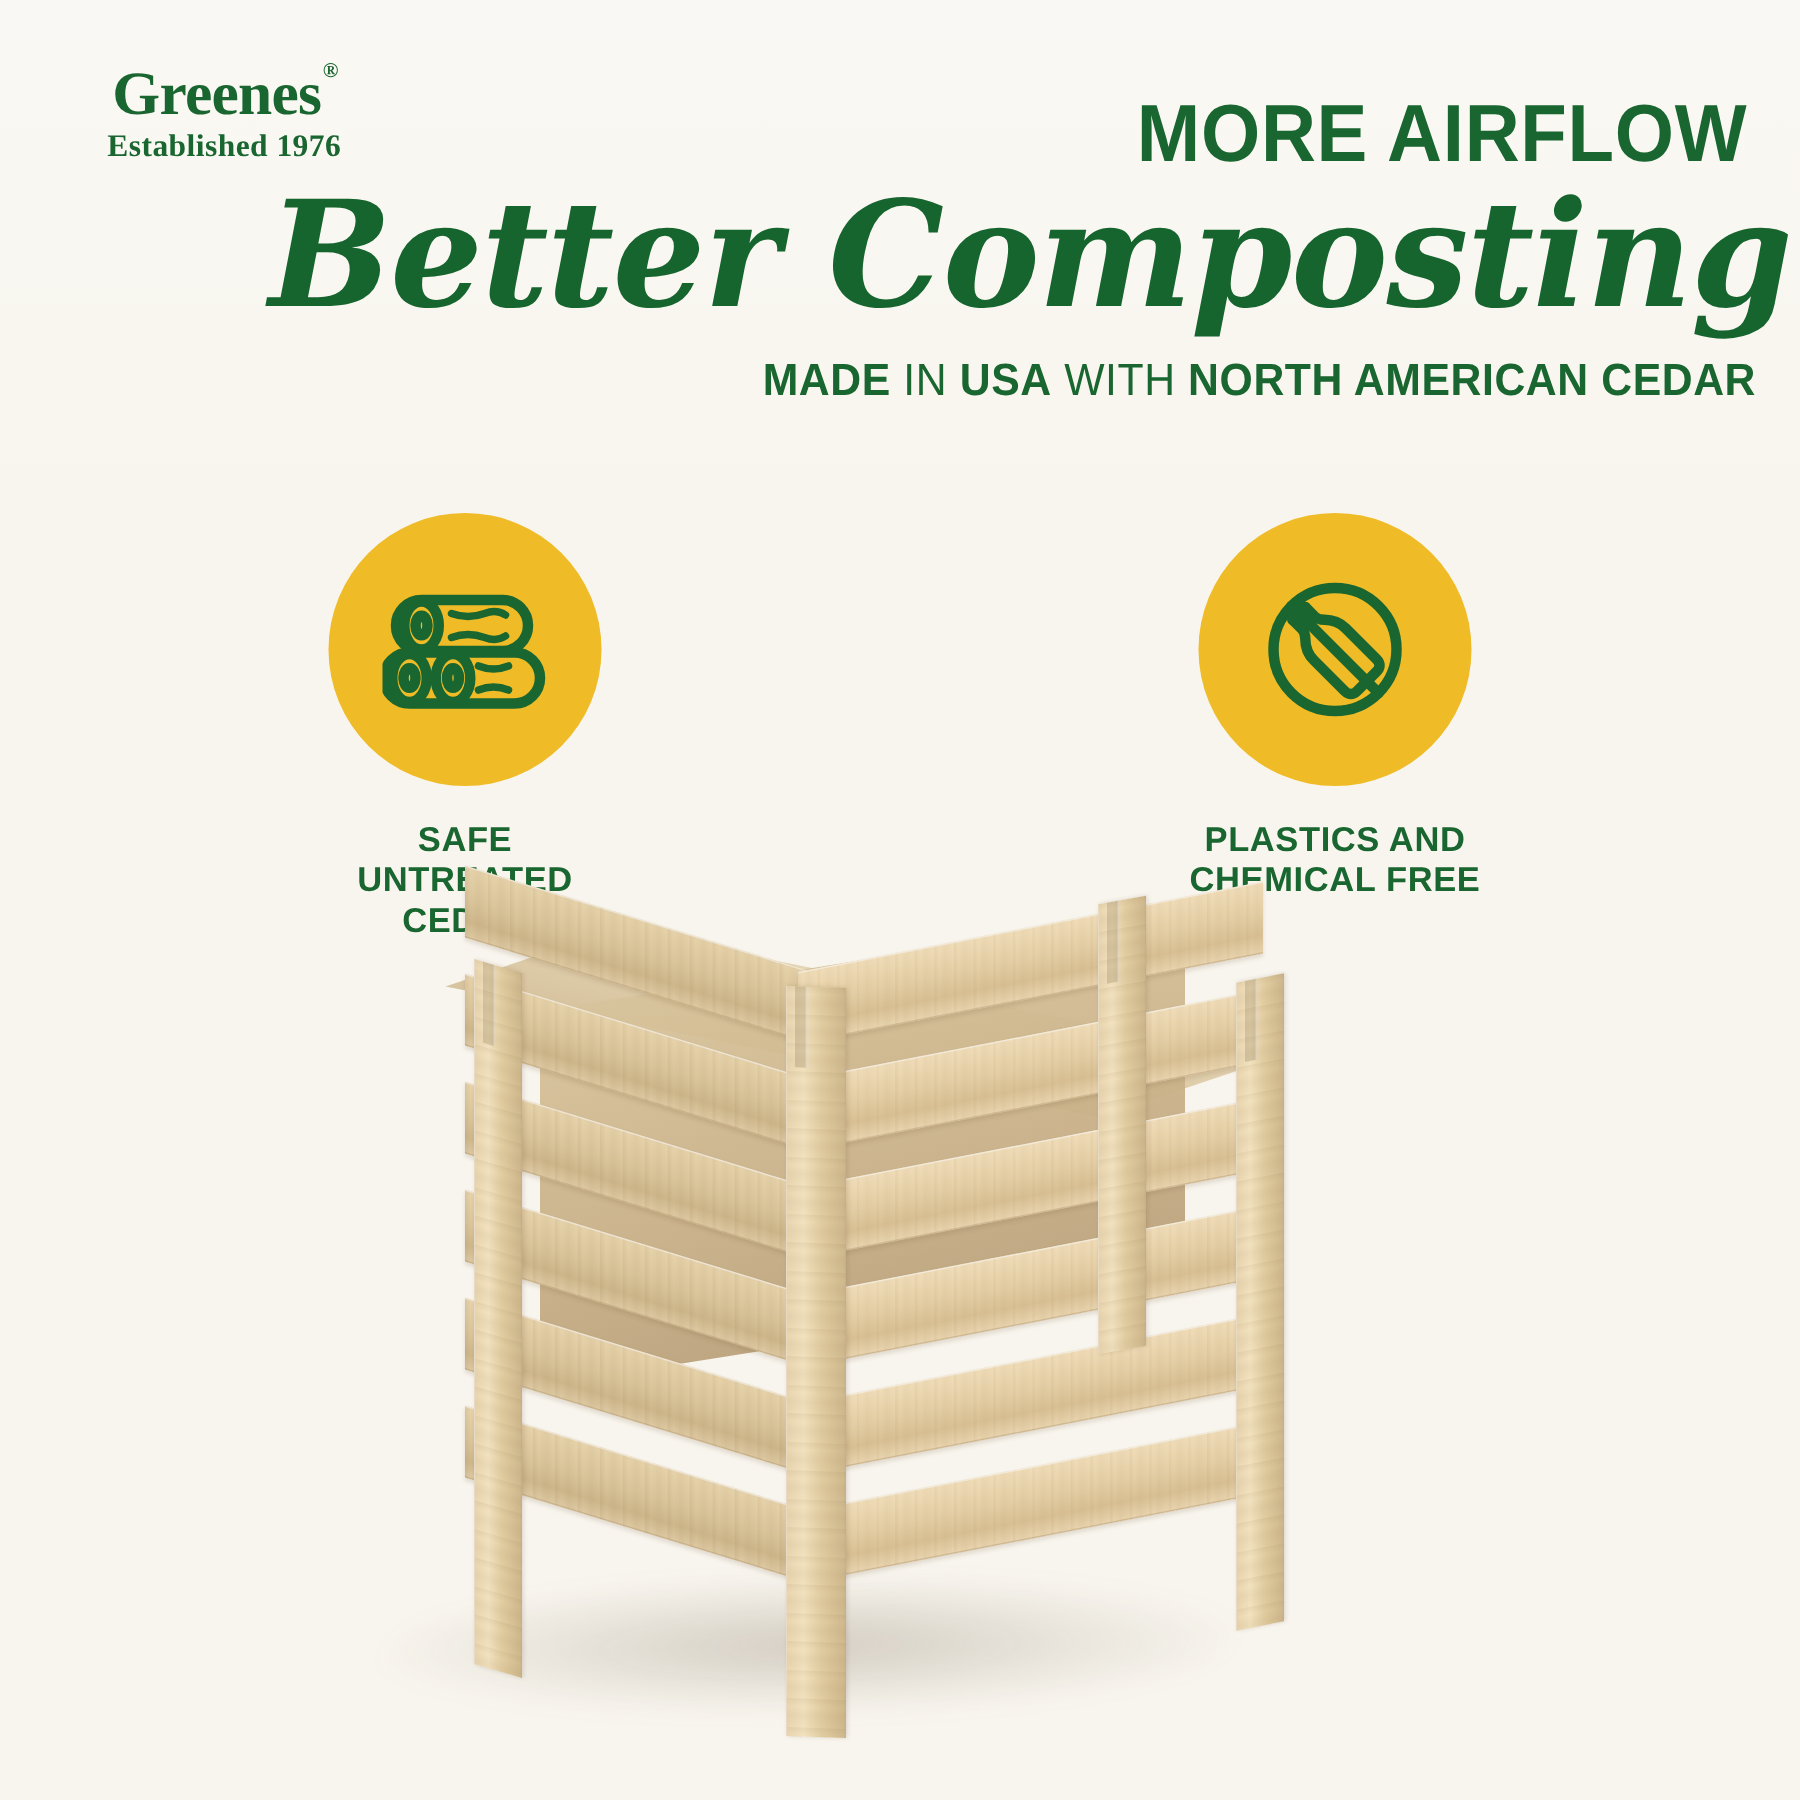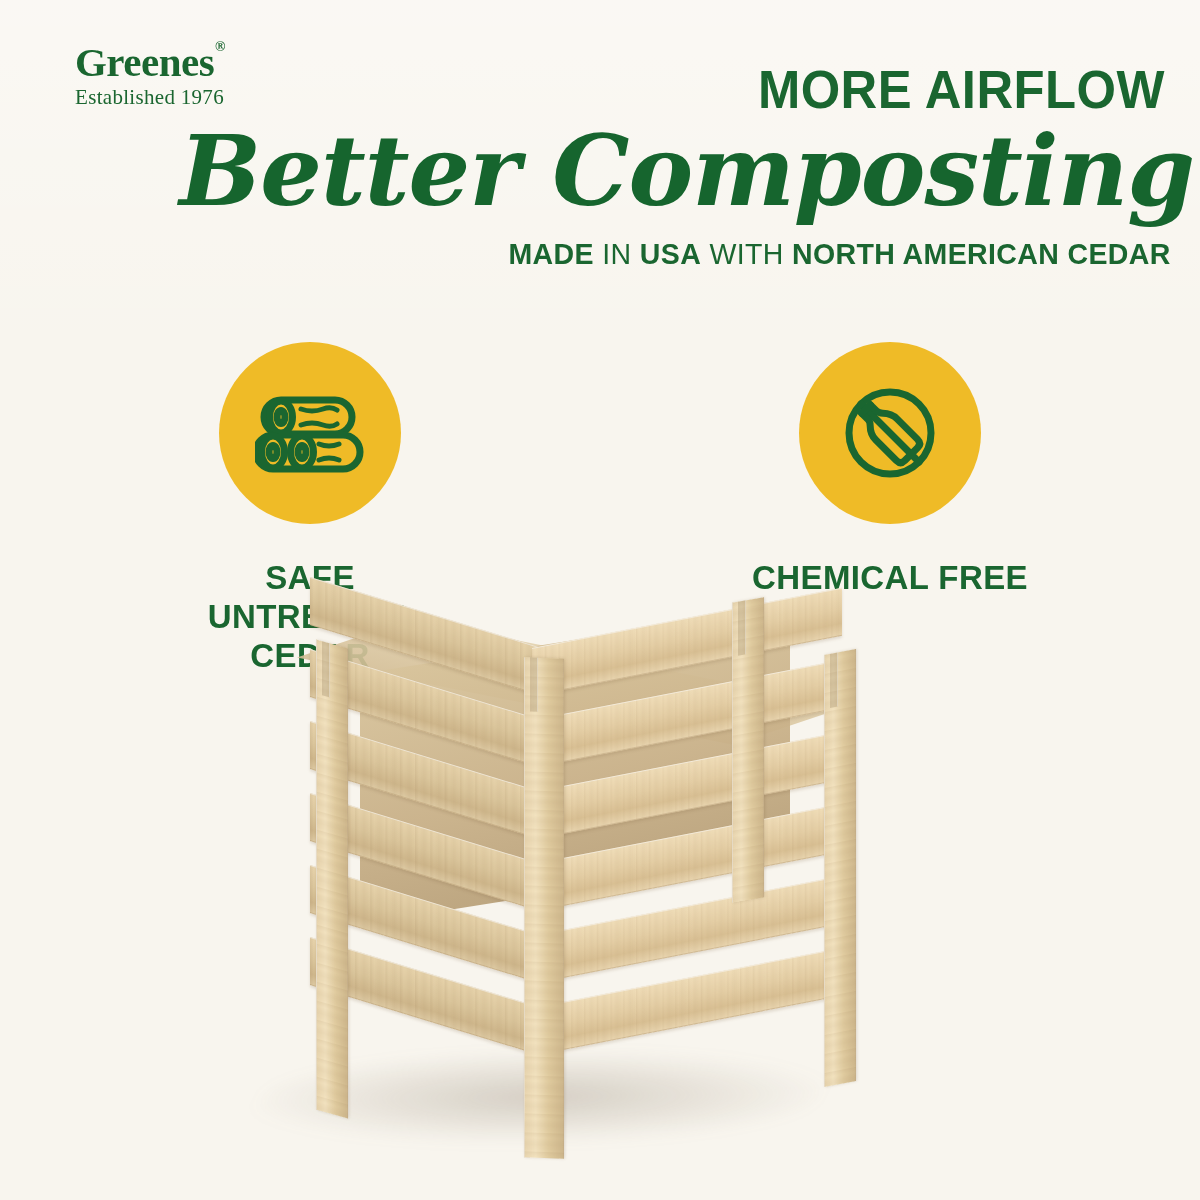--- a/index.html
+++ b/index.html
@@ -53,20 +53,21 @@
     top: -10px;
     left: 1px;
   }
   .brand-sub {
     font-family: "Liberation Serif", serif;
     font-size: 21px;
     color: #1a6630;
     letter-spacing: 0.3px;
     margin-top: 2px;
     white-space: nowrap;
+    font-weight: bold;
   }
 
   
   .headline-wrap {
     position: absolute;
     left: 0;
     right: 0;
     top: 62px;
     text-align: right;
     padding-left: 28px;
@@ -122,24 +123,24 @@
     width: 182px;
     height: 182px;
     border-radius: 50%;
     background: #efbb27;
     margin: 0 auto;
     display: flex;
     align-items: center;
     justify-content: center;
   }
   .feature-label {
-    margin-top: 35px;
+    margin-top: 22px;
     font-family: "Liberation Sans", sans-serif;
     font-weight: bold;
-    font-size: 33px;
+    font-size: 23px;
     line-height: 1.18;
     color: #1a6630;
     letter-spacing: 0.4px;
   }
 
   
   .product {
     position: absolute;
     left: 0;
     right: 0;
@@ -323,20 +324,21 @@
             <line x1="27" y1="27" x2="85" y2="85"></line>
 
             <g transform="rotate(-45 56 56)">
               <path d="M50 22 h12 v9 q0 3 3 6 q6 6 6 14 v29 q0 6 -6 6 h-18 q-6 0 -6 -6 v-29 q0 -8 6 -14 q3 -3 3 -6 z"></path>
               <path d="M50 22 h12" stroke-width="7"></path>
             </g>
           </g>
         </svg>
       </div>
       <div class="feature-label">
+        <div>PLASTICS AND</div>
         <div>CHEMICAL FREE</div>
       </div>
     </div>
 
   </div>
 
   <div class="product">
     <div class="bin-stage">
 
       <div class="ground-shadow"></div>

